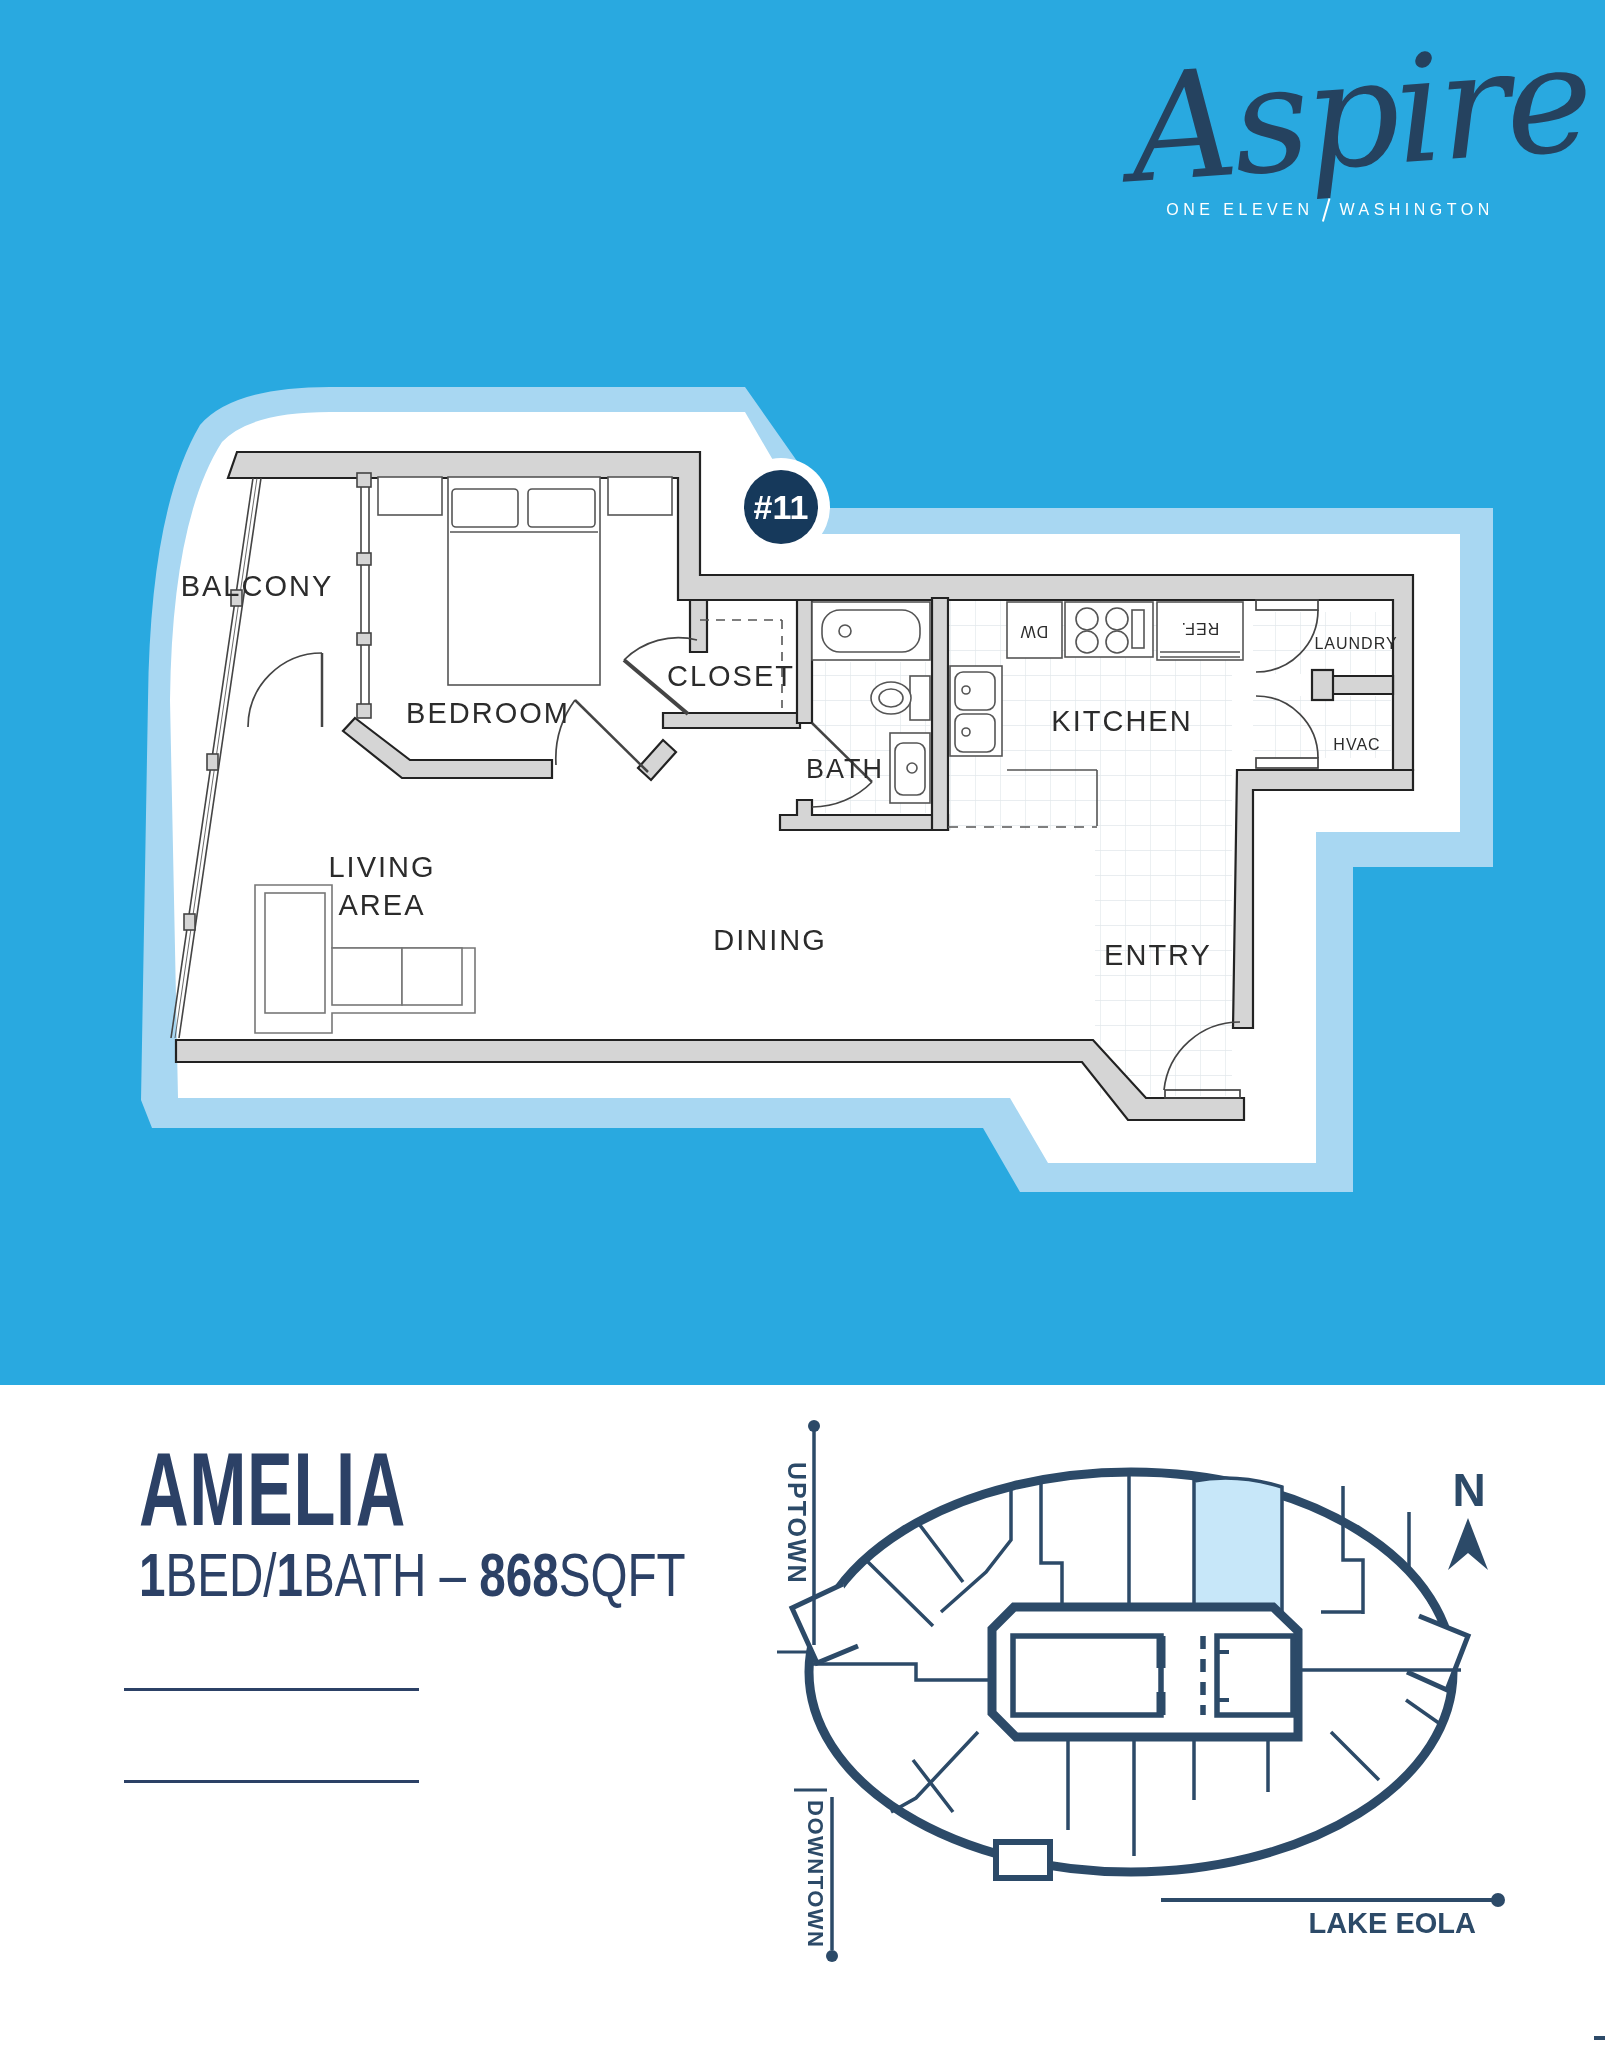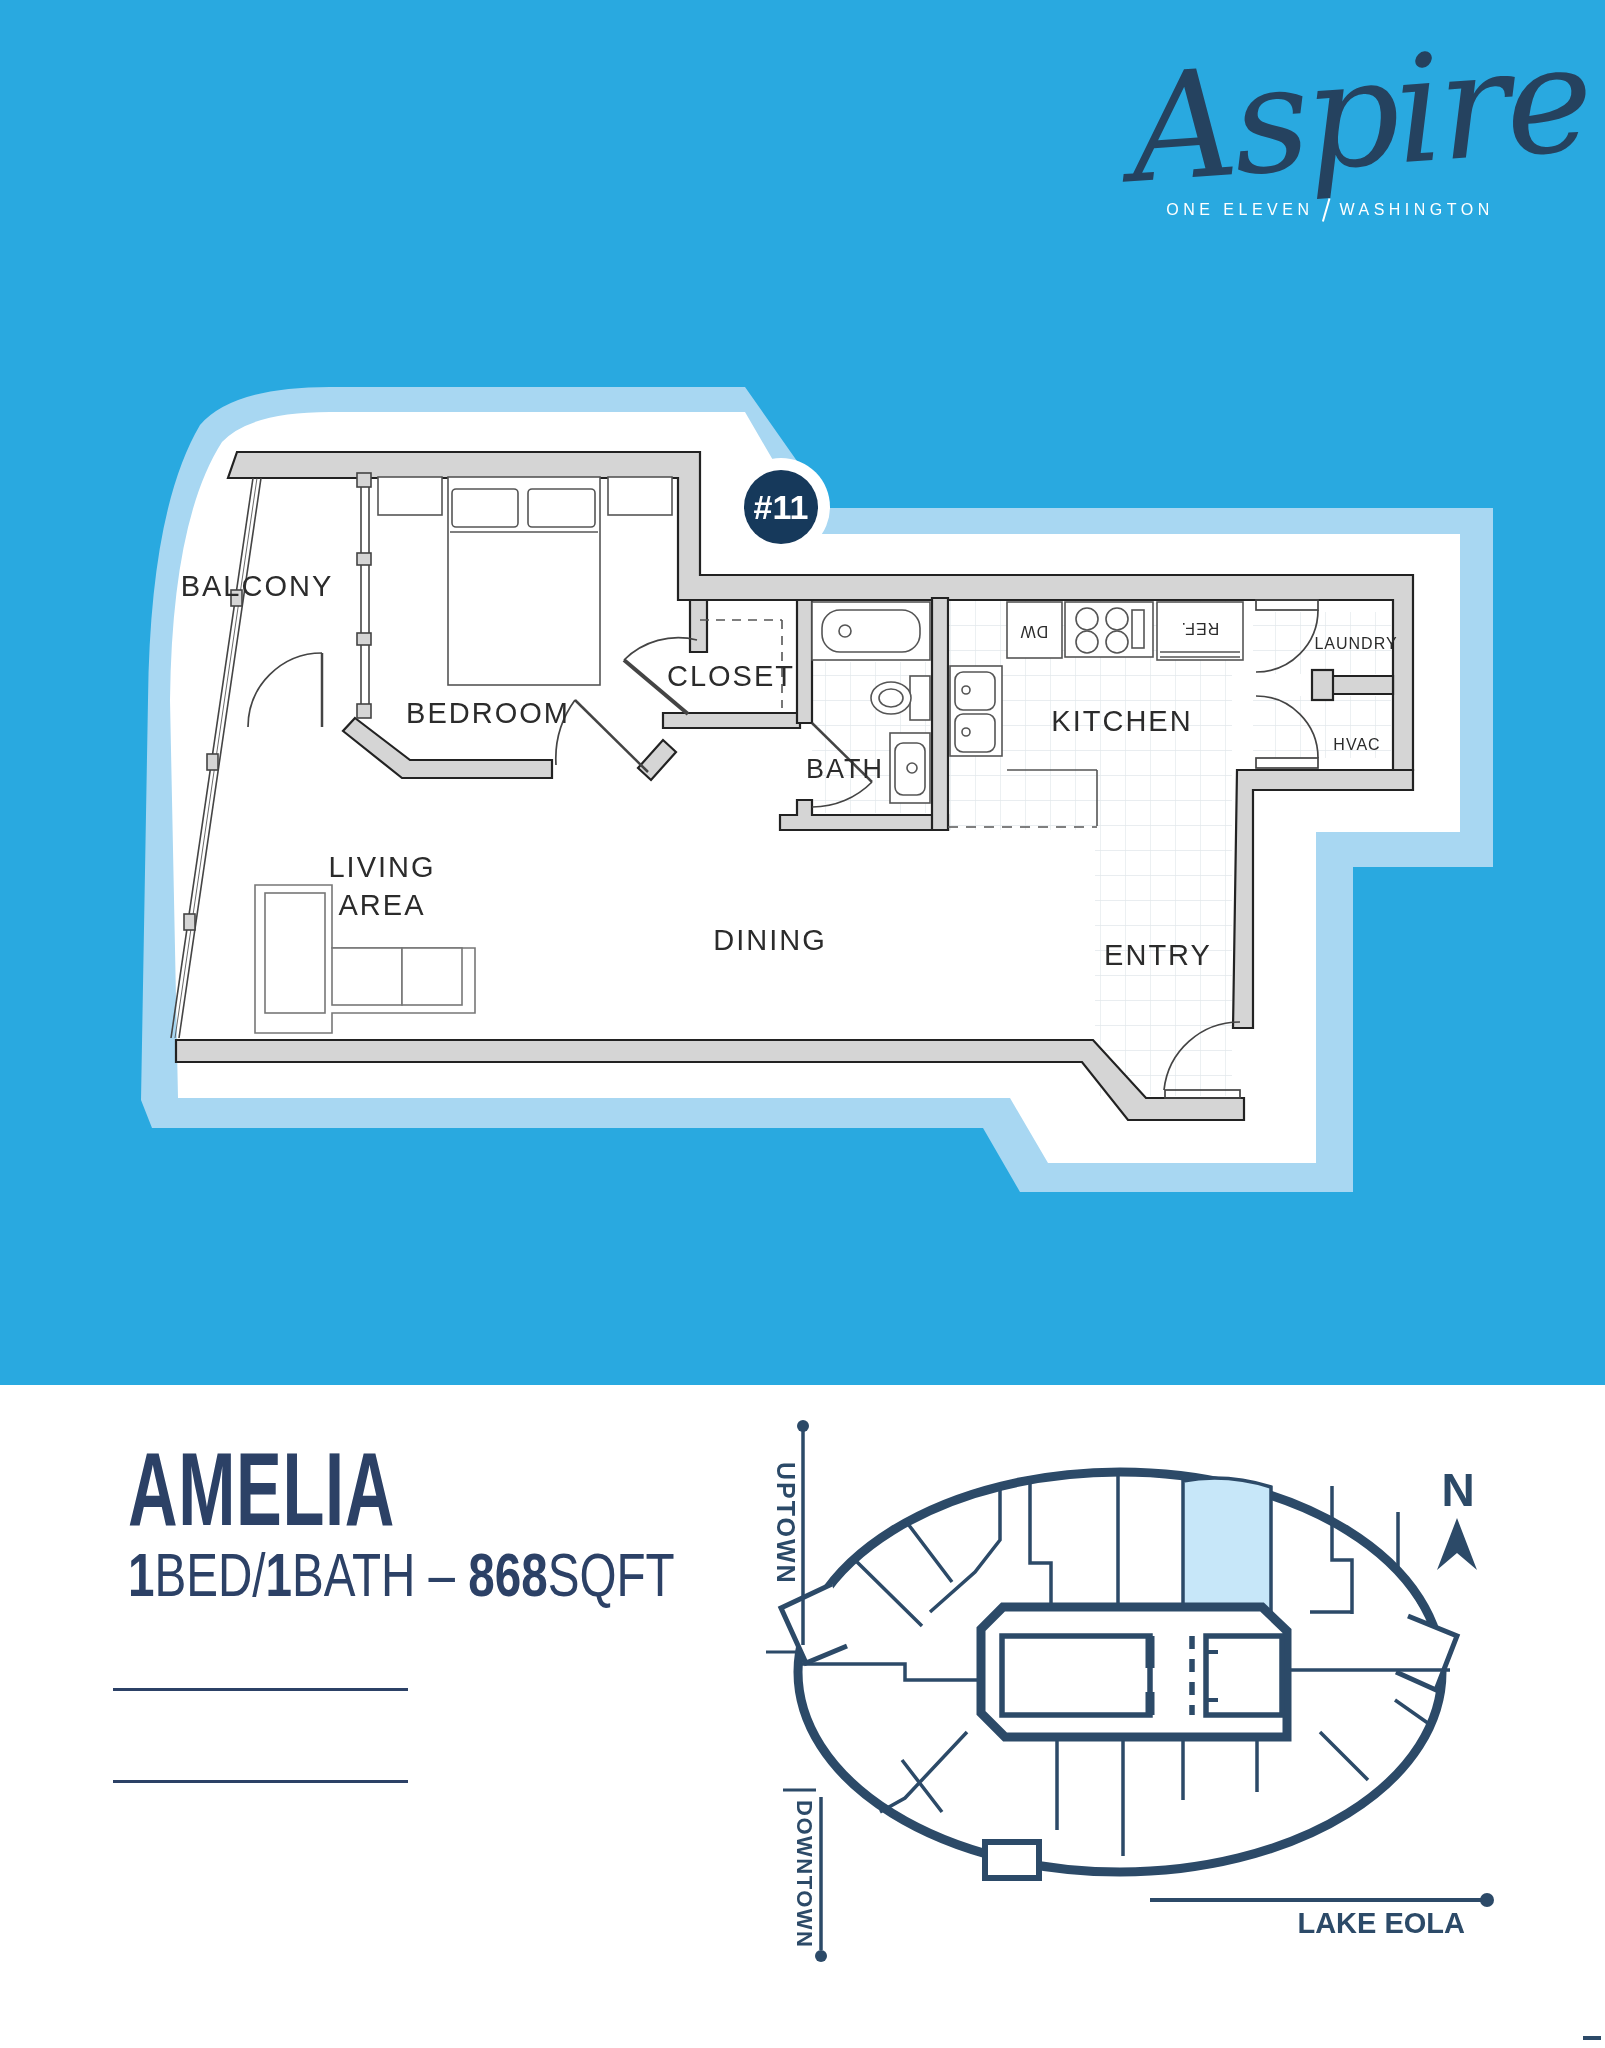--- a/index.html
+++ b/index.html
@@ -6,21 +6,21 @@
   body{width:1605px;height:2048px;position:relative;font-family:"Liberation Sans",sans-serif;background:#ffffff;overflow:hidden;}
   .page{position:absolute;inset:0;}
   .blue-area{position:absolute;left:0;top:0;width:1605px;height:1385px;background:#29A9E0;}
   .plan-svg{position:absolute;left:0;top:0;}
   
   .brand{position:absolute;top:40px;left:1130px;width:400px;text-align:center;color:#25425F;}
   .brand .script{font-family:"DejaVu Serif",serif;font-style:italic;font-size:148px;line-height:1;display:inline-block;transform:rotate(-4deg);letter-spacing:-4px;}
   .brand .tagline{position:absolute;left:50%;top:158px;transform:translateX(-50%);display:flex;align-items:center;white-space:nowrap;color:#ffffff;font-size:16px;letter-spacing:4.5px;font-weight:400;}
   .brand .tagline .divider{display:inline-block;width:2px;height:24px;background:#ffffff;margin:0 12px;transform:rotate(16deg);}
   
-  .bottom{position:absolute;left:0;top:1385px;width:1382px;height:663px;background:#ffffff;}
+  .bottom{position:absolute;left:11px;top:1385px;width:1382px;height:663px;background:#ffffff;}
   .amelia{position:absolute;left:128px;top:52px;color:#2C4166;font-weight:700;font-size:104px;line-height:1;transform:scaleX(.66);transform-origin:left top;white-space:nowrap;letter-spacing:1px;}
   .spec{position:absolute;left:128px;top:160px;color:#2C4166;font-size:61px;line-height:1;transform:scaleX(.78);transform-origin:left top;white-space:nowrap;font-weight:400;}
   .spec b{font-weight:700;}
   .rule{position:absolute;left:113px;width:295px;height:3px;background:#2C4166;}
   .rule.r1{top:303px;}
   .rule.r2{top:395px;}
   .sitewrap{position:absolute;left:105px;top:453px;width:560px;height:210px;}
   .site-text{position:absolute;left:38px;top:92px;white-space:nowrap;font-size:41px;letter-spacing:5px;color:#2C4A68;transform:scaleX(.93);transform-origin:left top;}
   .site-text .b{font-weight:700;}
   .map-svg{position:absolute;left:740px;top:0px;}

